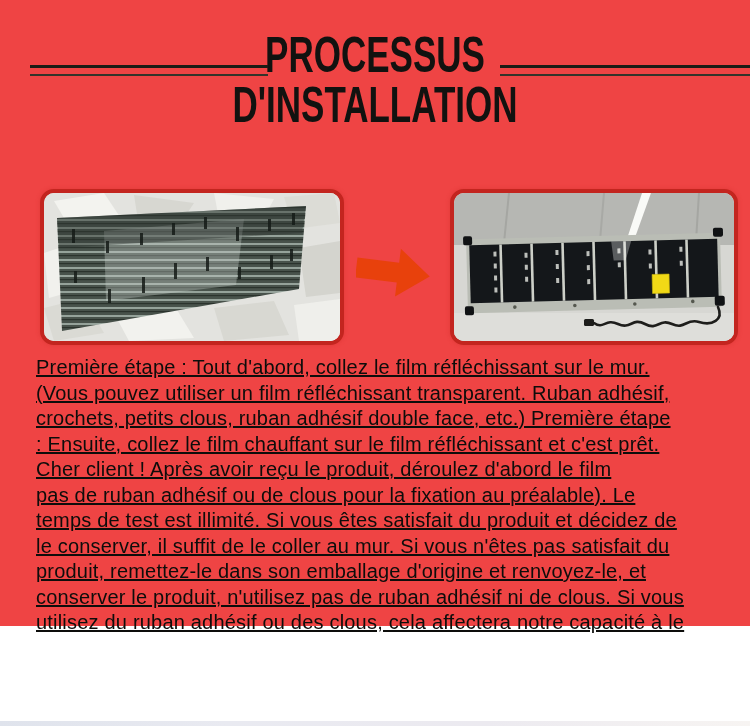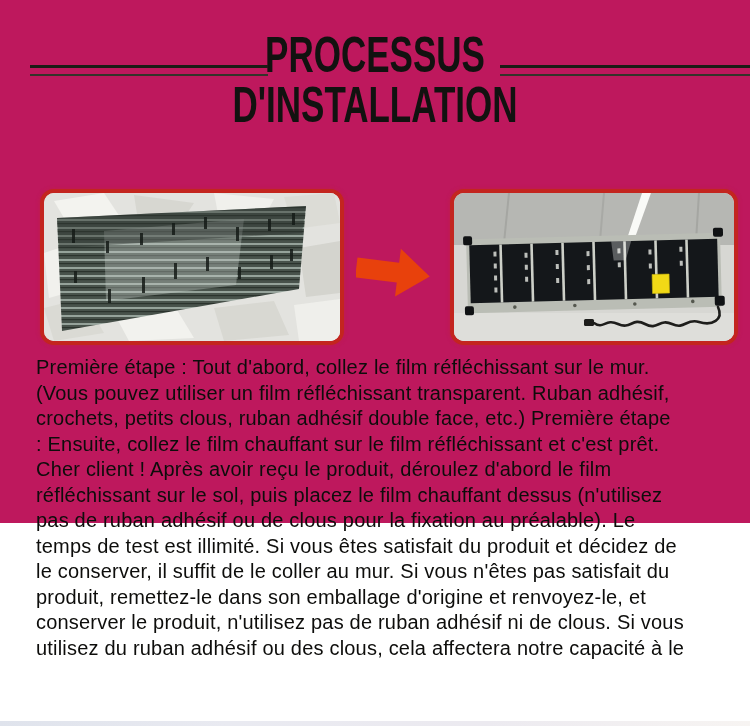--- a/index.html
+++ b/index.html
@@ -1,20 +1,20 @@
 <!DOCTYPE html>
 <html><head>
 <meta charset="utf-8">
 <style>
   * { margin:0; padding:0; box-sizing:border-box; }
   html,body { width:750px; height:726px; overflow:hidden; }
   body { font-family:"Liberation Sans", sans-serif; }
   .canvas {
-    position:relative; width:750px; height:523px;
-    background:#be185d;
+    position:relative; width:750px; height:626px;
+    background:#ef4444;
   }
   
   .title-line {
     position:absolute; left:0; width:750px; text-align:center;
     font-weight:bold; font-size:50px; line-height:58px; color:#121210;
     letter-spacing:0px; white-space:nowrap;
     transform:scaleX(0.70); transform-origin:50% 50%;
   }
   .title-1 { top:26px; }
   .title-2 { top:76px; }
@@ -33,21 +33,21 @@
   }
   .photo-left  { left:40px;  width:304px; }
   .photo-right { left:450px; width:288px; }
   .photo svg { display:block; width:100%; height:100%; }
   .arrow-wrap { position:absolute; left:356px; top:246px; width:76px; height:54px; }
   
   .description {
     position:absolute; left:36px; top:355px; width:695px;
     font-size:20px; line-height:25.5px; color:#0d0d0b; letter-spacing:0.2px;
   }
-  .description .line { white-space:nowrap; }
+  .description .line { white-space:nowrap;text-decoration:underline; }
   
   .bottom-strip {
     position:absolute; left:0; top:721px; width:750px; height:5px;
     background:linear-gradient(90deg,#dfe3ec 0%,#e9eaf1 30%,#eceaf0 65%,#f7f4f2 100%);
   }
 </style>
 </head>
 <body>
 
 <div class="canvas">
@@ -178,21 +178,20 @@
       <rect x="130" y="126" width="10" height="7" rx="1.5" fill="#1d1d1b"></rect>
     </svg>
   </div>
 
   <div class="description">
     <div class="line">Première étape : Tout d'abord, collez le film réfléchissant sur le mur.</div>
     <div class="line">(Vous pouvez utiliser un film réfléchissant transparent. Ruban adhésif,</div>
     <div class="line">crochets, petits clous, ruban adhésif double face, etc.) Première étape</div>
     <div class="line">: Ensuite, collez le film chauffant sur le film réfléchissant et c'est prêt.</div>
     <div class="line">Cher client ! Après avoir reçu le produit, déroulez d'abord le film</div>
-    <div class="line">réfléchissant sur le sol, puis placez le film chauffant dessus (n'utilisez</div>
     <div class="line">pas de ruban adhésif ou de clous pour la fixation au préalable). Le</div>
     <div class="line">temps de test est illimité. Si vous êtes satisfait du produit et décidez de</div>
     <div class="line">le conserver, il suffit de le coller au mur. Si vous n'êtes pas satisfait du</div>
     <div class="line">produit, remettez-le dans son emballage d'origine et renvoyez-le, et</div>
     <div class="line">conserver le produit, n'utilisez pas de ruban adhésif ni de clous. Si vous</div>
     <div class="line">utilisez du ruban adhésif ou des clous, cela affectera notre capacité à le</div>
   </div>
 
   <div class="bottom-strip"></div>
 

